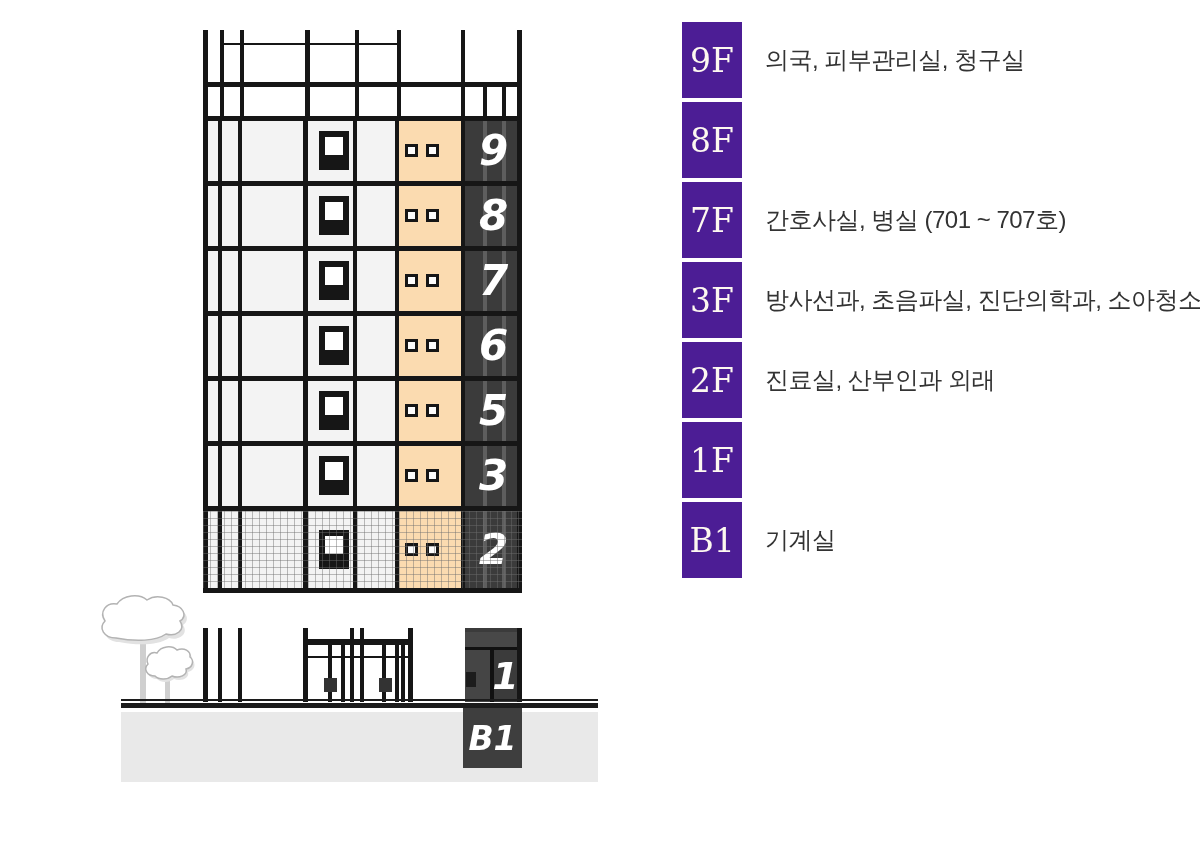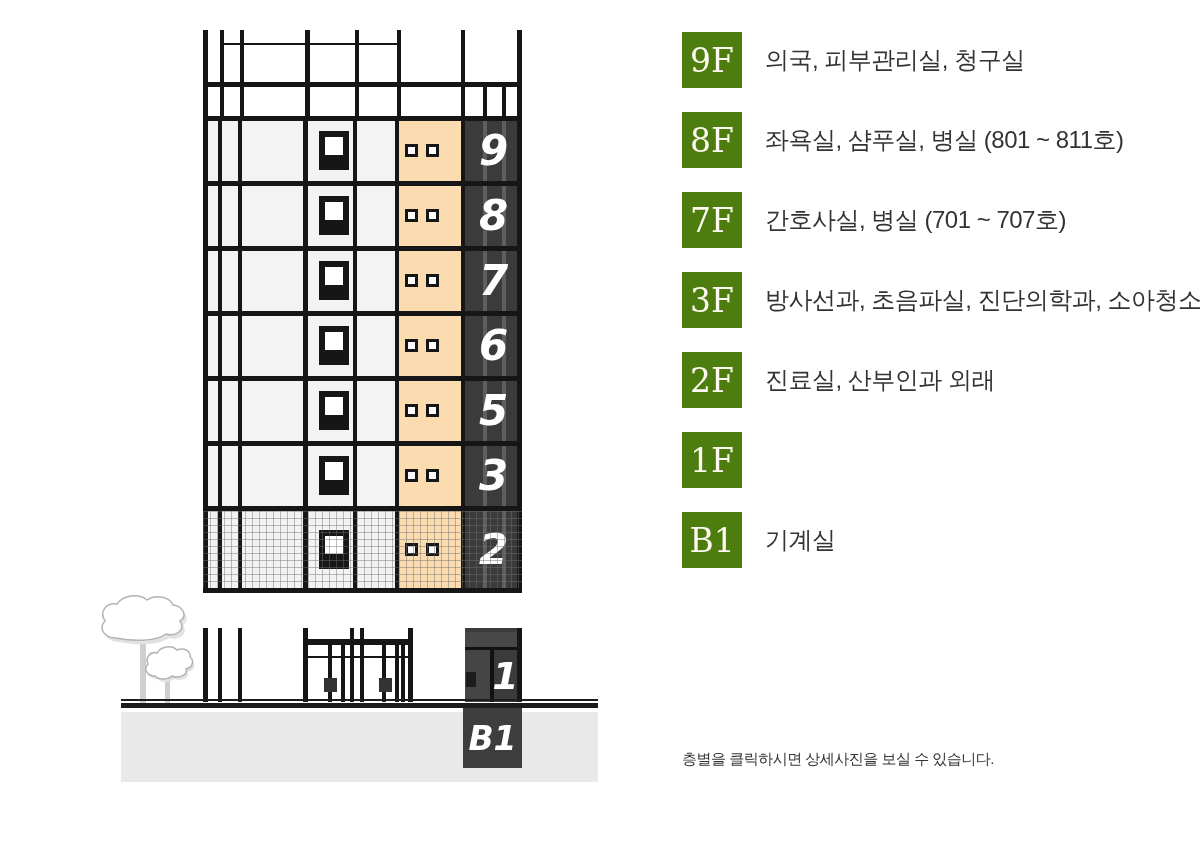--- a/index.html
+++ b/index.html
@@ -88,21 +88,21 @@
     color:#fff; font-weight:bold; font-style:italic; font-size:33px;
     font-family:"DejaVu Sans","Liberation Sans",sans-serif;
   }
 
   .ground-block { position:absolute; left:121px; top:712px; width:477px; height:70px; background:#E9E9E9; }
 
   
   .directory { position:absolute; left:682px; top:30px; width:510px; }
   .dir-row { display:flex; align-items:center; height:60px; margin-bottom:20px; }
   .badge {
-    width:60px; height:56px; flex:0 0 60px; background:#4d7c0f; cursor:pointer;
+    width:60px; height:76px; flex:0 0 60px; background:#4c1d95; cursor:pointer;
     display:flex; align-items:center; justify-content:center;
   }
   .badge span {
     color:#FDF8F0; font-family:"DejaVu Serif","Liberation Serif",serif;
     font-size:33px; line-height:1;
   }
   .desc { margin-left:23px; font-size:24px; color:#333333; white-space:nowrap; letter-spacing:-0.5px; }
   .note { position:absolute; left:682px; top:750px; font-size:15px; color:#333333; letter-spacing:-0.5px; }
 </style>
 </head>
@@ -351,21 +351,20 @@
       <div class="badge">
         <span>9F</span>
       </div>
       <div class="desc">의국, 피부관리실, 청구실</div>
     </div>
 
     <div class="dir-row">
       <div class="badge">
         <span>8F</span>
       </div>
-      <div class="desc">좌욕실, 샴푸실, 병실 (801 ~ 811호)</div>
     </div>
 
     <div class="dir-row">
       <div class="badge">
         <span>7F</span>
       </div>
       <div class="desc">간호사실, 병실 (701 ~ 707호)</div>
     </div>
 
 
@@ -391,15 +390,14 @@
     </div>
 
     <div class="dir-row">
       <div class="badge">
         <span>B1</span>
       </div>
       <div class="desc">기계실</div>
     </div>
   </div>
   </div>
-  <div class="note">층별을 클릭하시면 상세사진을 보실 수 있습니다.</div>
 
 </div>
 
 </body></html>

